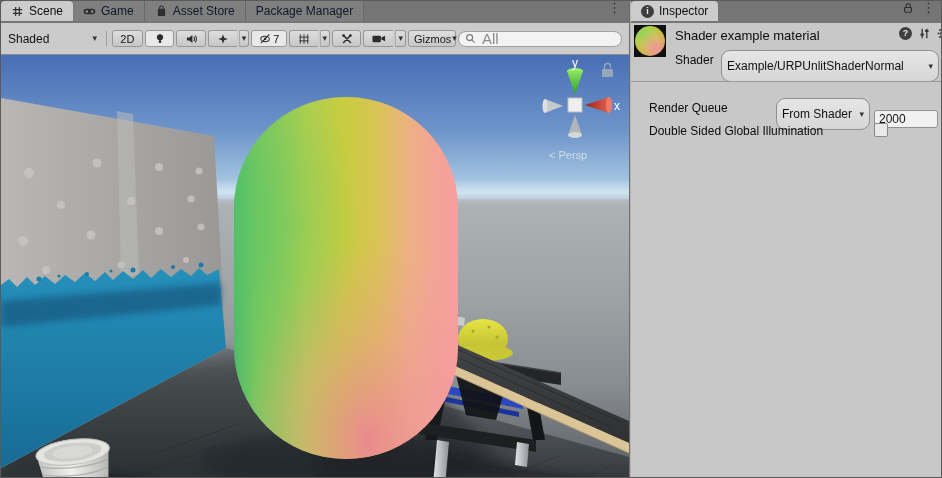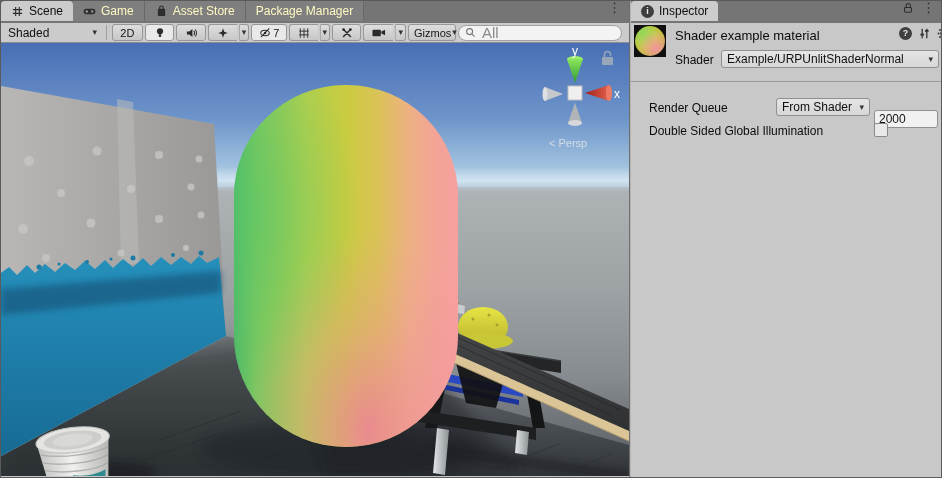--- a/index.html
+++ b/index.html
@@ -3,44 +3,44 @@
 <meta charset="utf-8">
 <style>
   html,body{margin:0;padding:0;background:#555;font-family:"Liberation Sans",sans-serif;-webkit-font-smoothing:antialiased;}
   #window{position:relative;width:942px;height:478px;background:#c8c8c8;overflow:hidden;border:1px solid #5a5a5a;box-sizing:border-box;}
   
   #scene-panel{position:absolute;left:0;top:0;width:628px;height:476px;}
   #panel-divider{position:absolute;left:628px;top:0;width:2px;height:476px;background:#b5b5b5;border-left:1px solid #6e6e6e;box-sizing:border-box;}
   #inspector-panel{position:absolute;left:630px;top:0;width:312px;height:476px;background:#c8c8c8;}
   
   .tabstrip{position:relative;height:22px;background:#757575;display:flex;align-items:flex-start;overflow:hidden;}
-  .tab{height:20px;display:flex;align-items:center;gap:5px;padding:0 10px;font-size:12px;color:#fef9c3;background:#7f7f7f;border-right:1px solid #686868;box-sizing:border-box;}
+  .tab{height:20px;display:flex;align-items:center;gap:5px;padding:0 10px;font-size:12px;color:#0f172a;background:#7f7f7f;border-right:1px solid #686868;box-sizing:border-box;}
   .tab.active{background:#cccccc;border-radius:4px 4px 0 0;border-right:none;color:#0e0e0e;}
   .tab .ticon{display:inline-flex;width:13px;height:13px;align-items:center;justify-content:center;}
   .strip-right{margin-left:auto;display:flex;align-items:center;gap:8px;padding:0 8px 3px 0;}
   .vdots{font-size:13px;color:#2a2a2a;line-height:1;}
   
-  #scene-toolbar{position:relative;height:20px;background:#cbcbcb;border-bottom:1px solid #8d8d8d;display:flex;align-items:center;padding:0 3px;box-sizing:border-box;gap:2px;}
+  #scene-toolbar{position:relative;height:32px;background:#cbcbcb;border-bottom:1px solid #8d8d8d;display:flex;align-items:center;padding:0 3px;box-sizing:border-box;gap:2px;}
   .dd-flat{display:flex;align-items:center;width:114px;height:17px;padding:0 4px;font-size:12px;color:#101010;}
   .dd-flat .caret{margin-left:auto;}
   .caret{font-size:9px;color:#333;line-height:1;}
   .tb-sep{width:1px;height:15px;background:#9e9e9e;margin:0 3px;}
   .tbtn{height:17px;min-width:22px;display:flex;align-items:center;justify-content:center;gap:1px;font-size:11px;color:#141414;background:linear-gradient(#dedede,#c7c7c7);border:1px solid #979797;border-radius:3px;box-sizing:border-box;padding:0 9px;}
   .tbtn.on{background:#e9e9e9;}
   .tbtn.grouped{border-radius:3px 0 0 3px;border-right:none;}
   .tbtn-caret{height:17px;width:13px;display:flex;align-items:center;justify-content:center;background:linear-gradient(#dedede,#c7c7c7);border:1px solid #979797;border-left:1px solid #aaa;border-radius:0 3px 3px 0;box-sizing:border-box;}
   .gizmos-btn{width:58px;justify-content:space-between;padding:0 5px;text-align:right;}
   #search-pill{margin-left:auto;margin-right:4px;width:164px;height:16px;background:#f3f3f3;border:1px solid #a1a1a1;border-radius:9px;display:flex;align-items:center;padding:0 6px;gap:3px;box-sizing:border-box;}
   #search-pill input{flex:1;border:none;background:transparent;outline:none;font-size:15px;color:#333;min-width:10px;}
   #search-pill input::placeholder{color:#8b8b8b;}
   
   #viewport{position:relative;width:628px;height:433px;}
   
   .insp-row{position:absolute;font-size:12px;color:#0c0c0c;}
-  .select{display:flex;align-items:center;justify-content:space-between;background:linear-gradient(#e6e6e6,#d6d6d6);border:1px solid #909090;border-radius:3px;height:18px;box-sizing:border-box;padding:0 5px;font-size:12px;color:#111;}
+  .select{display:flex;align-items:center;justify-content:space-between;background:linear-gradient(#e6e6e6,#d6d6d6);border:1px solid #909090;border-radius:9px;height:32px;box-sizing:border-box;padding:0 5px;font-size:12px;color:#111;}
   .numfield{background:#f1f1f1;border:1px solid #909090;border-radius:3px;height:18px;box-sizing:border-box;font-size:12px;color:#111;padding:0 4px;width:100%;outline:none;margin-top:12px;}
   .circle-icon{width:13px;height:13px;border-radius:50%;background:#3f3f3f;color:#e8e8e8;font-size:9px;font-weight:bold;display:flex;align-items:center;justify-content:center;line-height:1;}
   #mat-sphere-tile{position:absolute;left:3px;top:24px;width:32px;height:32px;background:#101010;}
   #mat-sphere{position:absolute;left:1px;top:1px;width:30px;height:30px;border-radius:50%;
     background:
       radial-gradient(circle at 70% 75%, rgba(244,146,160,.95), rgba(244,146,160,0) 58%),
       radial-gradient(circle at 25% 22%, rgba(140,214,90,.9), rgba(140,214,90,0) 55%),
       radial-gradient(circle at 45% 45%, #d6d14b 30%, #c2bd3e 65%, #7f7c36 100%);}
   #insp-separator{position:absolute;left:0;top:80px;width:312px;height:1px;background:#999;}
   .checkbox{width:14px;height:14px;background:#e9e9e9;border:1px solid #8a8a8a;border-radius:2px;box-sizing:border-box;}

